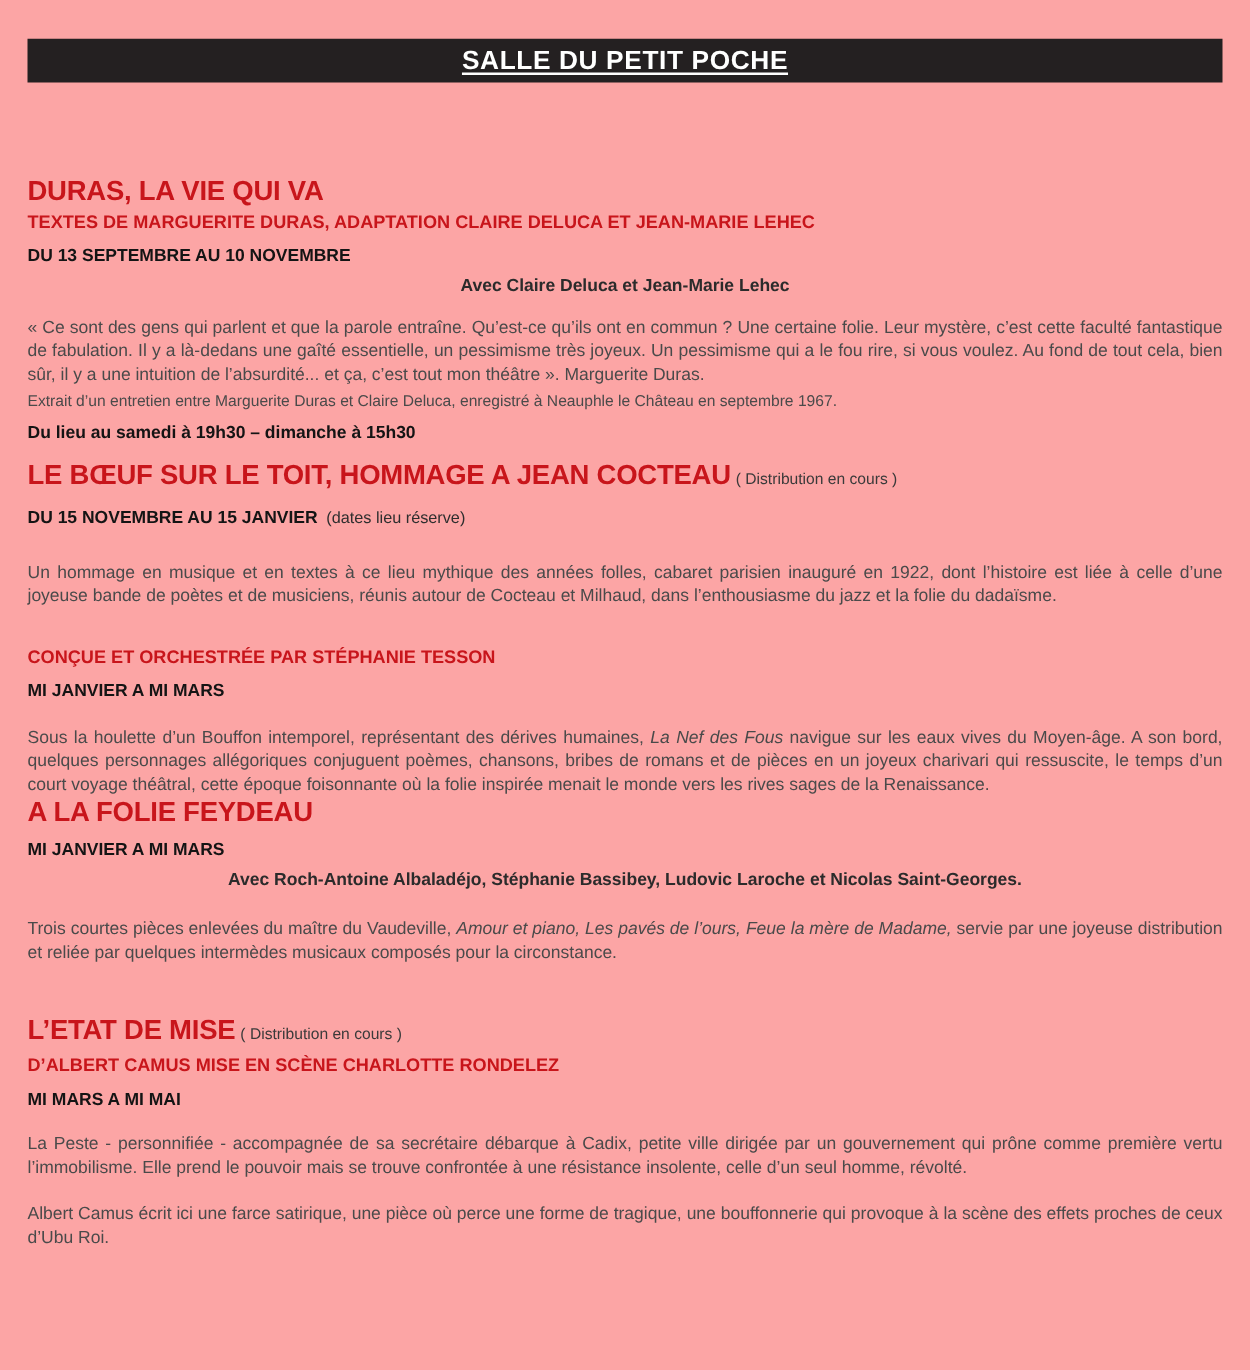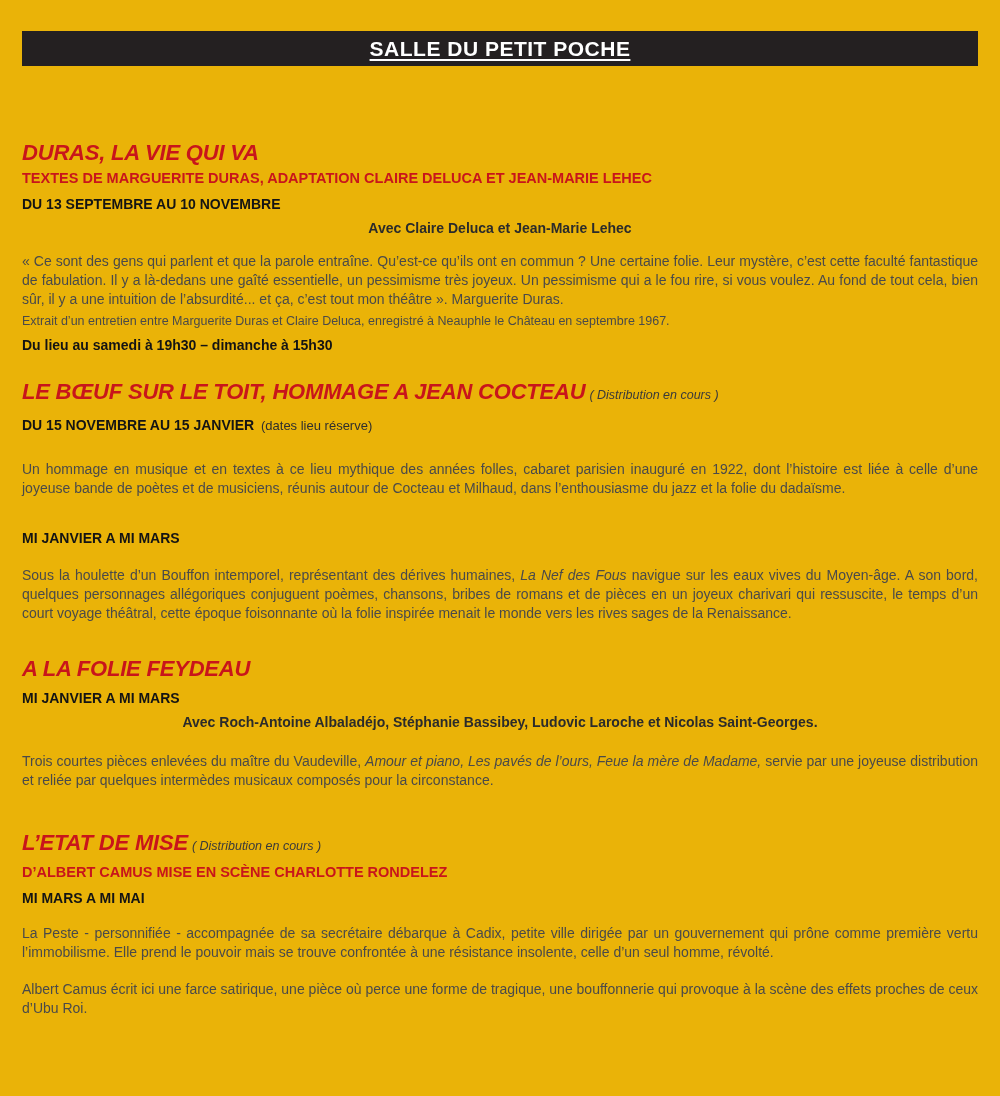--- a/index.html
+++ b/index.html
@@ -6,21 +6,21 @@
     margin: 0;
     padding: 0;
     background: #ffffff;
     font-family: "Liberation Sans", "DejaVu Sans", sans-serif;
   }
   .page {
     position: relative;
     width: 1000px;
     height: 1096px;
     margin: 0 auto;
-    background: #eab308;
+    background: #fca5a5;
     box-sizing: border-box;
     padding: 31px 22px 0 22px;
     overflow: hidden;
   }
   
   .header-bar {
     height: 35px;
     background: #242021;
     display: flex;
     align-items: center;
@@ -38,21 +38,20 @@
   }
   
   .show { margin: 0; }
   .show-title {
     margin: 0;
     color: #C8151B;
     font-size: 22px;
     line-height: 25px;
     font-weight: bold;
     letter-spacing: -0.2px;
-    font-style: italic;
   }
   .title-note {
     color: #3a3a3a;
     font-size: 12.5px;
     font-weight: normal;
     letter-spacing: 0;
     margin-left: 4px;
   }
   .show-subtitle {
     margin: 5px 0 0 0;
@@ -99,25 +98,25 @@
   }
   .schedule {
     margin: 8px 0 0 0;
     color: #141414;
     font-size: 14px;
     line-height: 16px;
     font-weight: bold;
   }
   
   .show-1 { margin-top: 74px; }
-  .show-2 { margin-top: 26px; }
+  .show-2 { margin-top: 14px; }
   .show-2 .body-par { margin-top: 26px; }
   .show-3 { margin-top: 32px; }
   .show-3 .body-par { margin-top: 20px; }
-  .show-4 { margin-top: 33px; }
+  .show-4 { }
   .show-4 .body-par { margin-top: 22px; }
   .show-5 { margin-top: 40px; }
   .show-5 .body-par { margin-top: 18px; }
 </style>
 </head>
 <body>
 
 <div class="page">
 
   <div class="header-bar">
@@ -134,20 +133,21 @@
     <p class="schedule">Du lieu au samedi à 19h30 – dimanche à 15h30</p>
   </section>
 
   <section class="show show-2">
     <h2 class="show-title"><span>LE BŒUF SUR LE TOIT, HOMMAGE A JEAN COCTEAU</span><span class="title-note">( Distribution en cours )</span></h2>
     <p class="show-dates"><span>DU 15 NOVEMBRE AU 15 JANVIER</span> <span class="dates-note">(dates lieu réserve)</span></p>
     <p class="body-par">Un hommage en musique et en textes à ce lieu mythique des années folles, cabaret parisien inauguré en 1922, dont l’histoire est liée à celle d’une joyeuse bande de poètes et de musiciens, réunis autour de Cocteau et Milhaud, dans l’enthousiasme du jazz et la folie du dadaïsme.</p>
   </section>
 
   <section class="show show-3">
+    <p class="show-subtitle">CONÇUE ET ORCHESTRÉE PAR STÉPHANIE TESSON</p>
     <p class="show-dates">MI JANVIER A MI MARS</p>
     <p class="body-par"><span>Sous la houlette d’un Bouffon intemporel, représentant des dérives humaines, </span><span class="ital">La Nef des Fous</span><span> navigue sur les eaux vives du Moyen-âge. A son bord, quelques personnages allégoriques conjuguent poèmes, chansons, bribes de romans et de pièces en un joyeux charivari qui ressuscite, le temps d’un court voyage théâtral, cette époque foisonnante où la folie inspirée menait le monde vers les rives sages de la Renaissance.</span></p>
   </section>
 
   <section class="show show-4">
     <h2 class="show-title"><span>A LA FOLIE FEYDEAU</span></h2>
     <p class="show-dates">MI JANVIER A MI MARS</p>
     <p class="show-cast">Avec Roch-Antoine Albaladéjo, Stéphanie Bassibey, Ludovic Laroche et Nicolas Saint-Georges.</p>
     <p class="body-par"><span>Trois courtes pièces enlevées du maître du Vaudeville, </span><span class="ital">Amour et piano, Les pavés de l’ours, Feue la mère de Madame,</span><span> servie par une joyeuse distribution et reliée par quelques intermèdes musicaux composés pour la circonstance.</span></p>
   </section>

